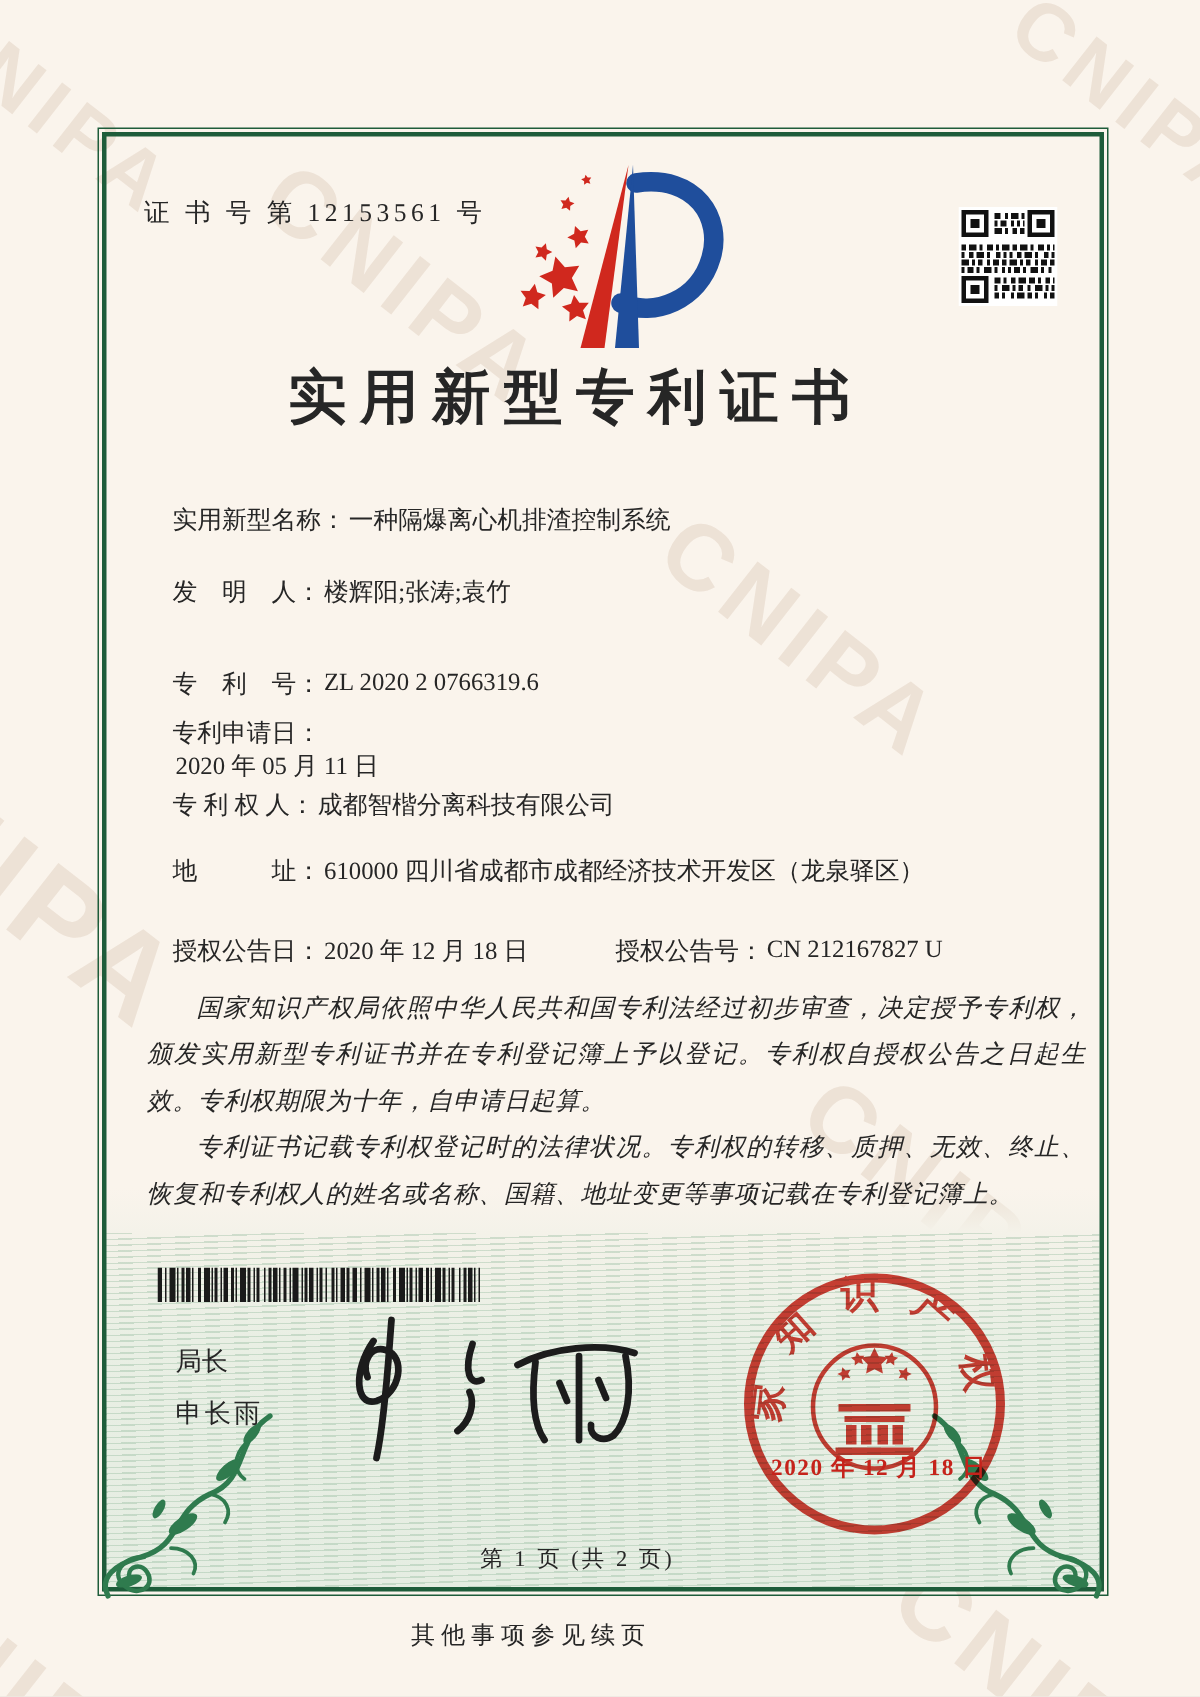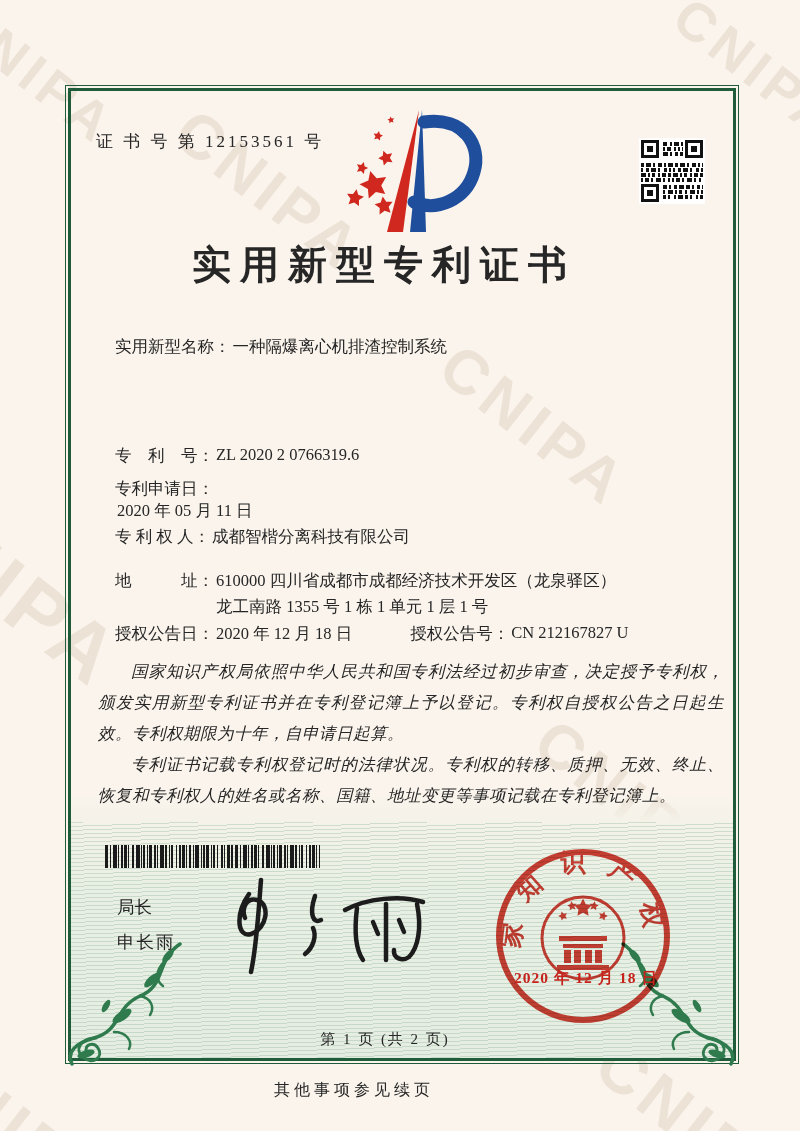--- a/index.html
+++ b/index.html
@@ -195,37 +195,40 @@
       <use href="#star" transform="translate(57,12) scale(0.36) rotate(-10)"></use>
     </g>
   </svg>
 
   <div class="title">实用新型专利证书</div>
 
   <div class="row r-name">
     <span class="lbl">实用新型名称：</span>
     <span class="val">一种隔爆离心机排渣控制系统</span>
   </div>
+  <div class="row r-inventor">
+    <span class="lbl">发　明　人：</span>
+    <span class="val">楼辉阳;张涛;袁竹</span>
+  </div>
   <div class="row r-patno">
     <span class="lbl">专　利　号：</span>
     <span class="val">ZL 2020 2 0766319.6</span>
   </div>
   <div class="row r-filing">
     <span class="lbl">专利申请日：</span>
     <span class="val">2020 年 05 月 11 日</span>
   </div>
   <div class="row r-patentee">
     <span class="lbl">专 利 权 人：</span>
     <span class="val">成都智楷分离科技有限公司</span>
   </div>
   <div class="row r-address">
     <span class="lbl">地　　　址：</span>
     <span class="val">
       <div>610000 四川省成都市成都经济技术开发区（龙泉驿区）</div>
-      <div class="addr2">龙工南路 1355 号 1 栋 1 单元 1 层 1 号</div>
     </span>
   </div>
   <div class="row r-grant">
     <span class="lbl">授权公告日：</span>
     <span class="val">2020 年 12 月 18 日</span>
     <span class="grant-no">
       <span class="lbl">授权公告号：</span>
       <span class="val">CN 212167827 U</span>
     </span>
   </div>

